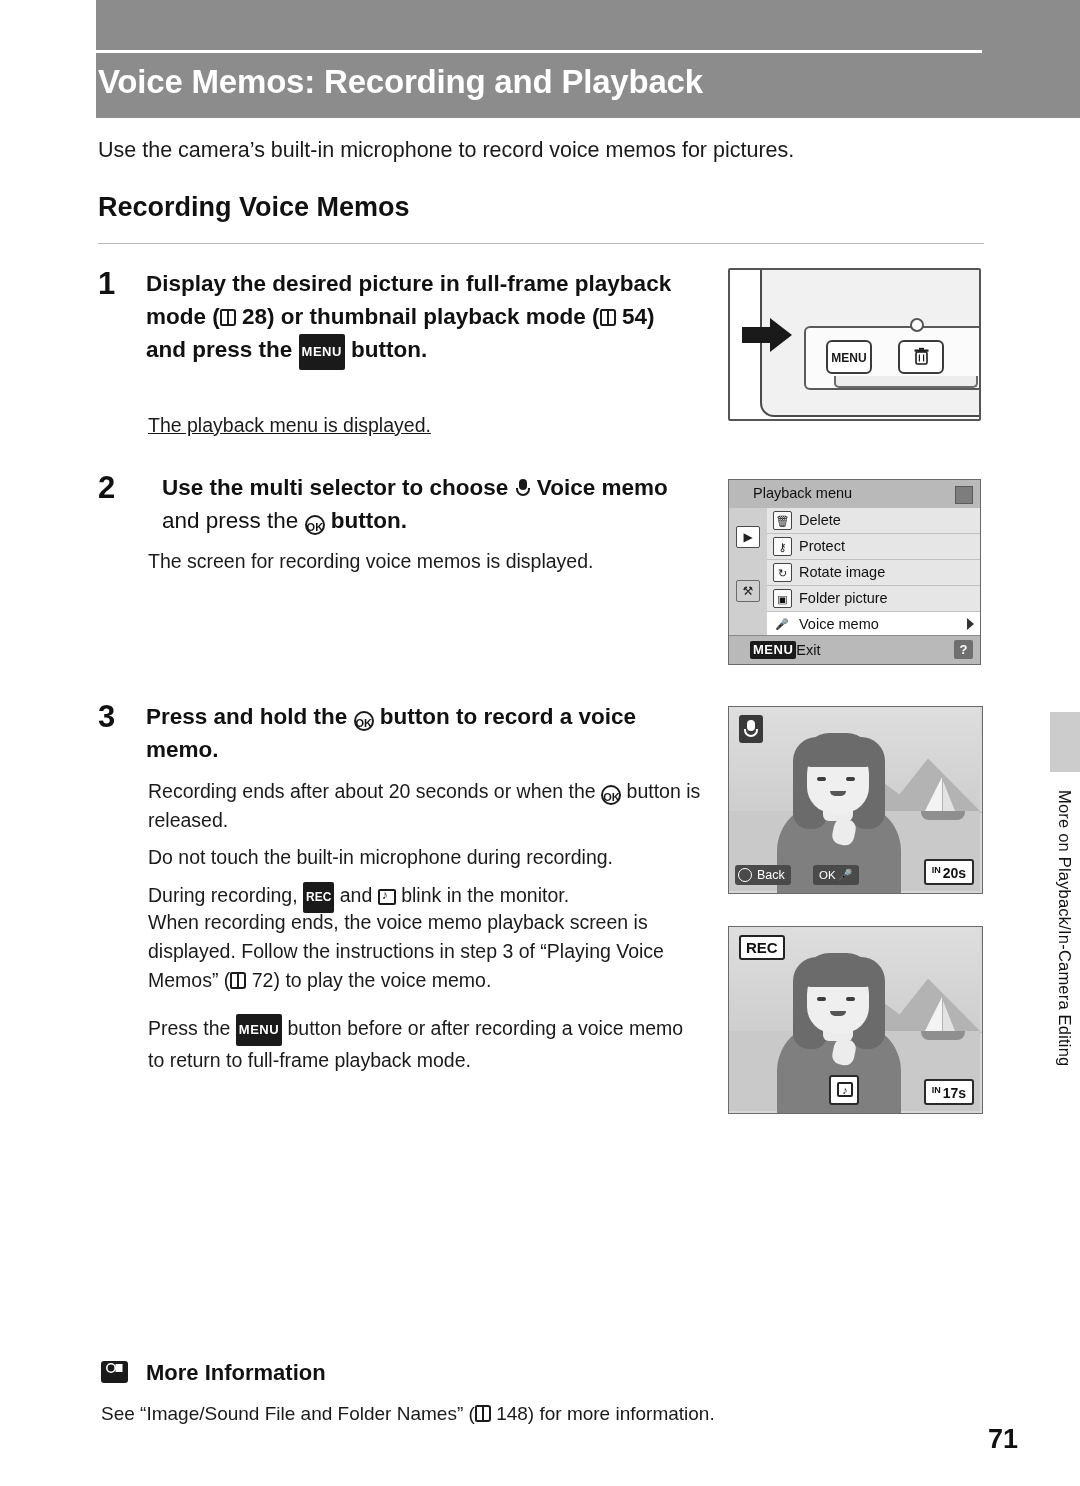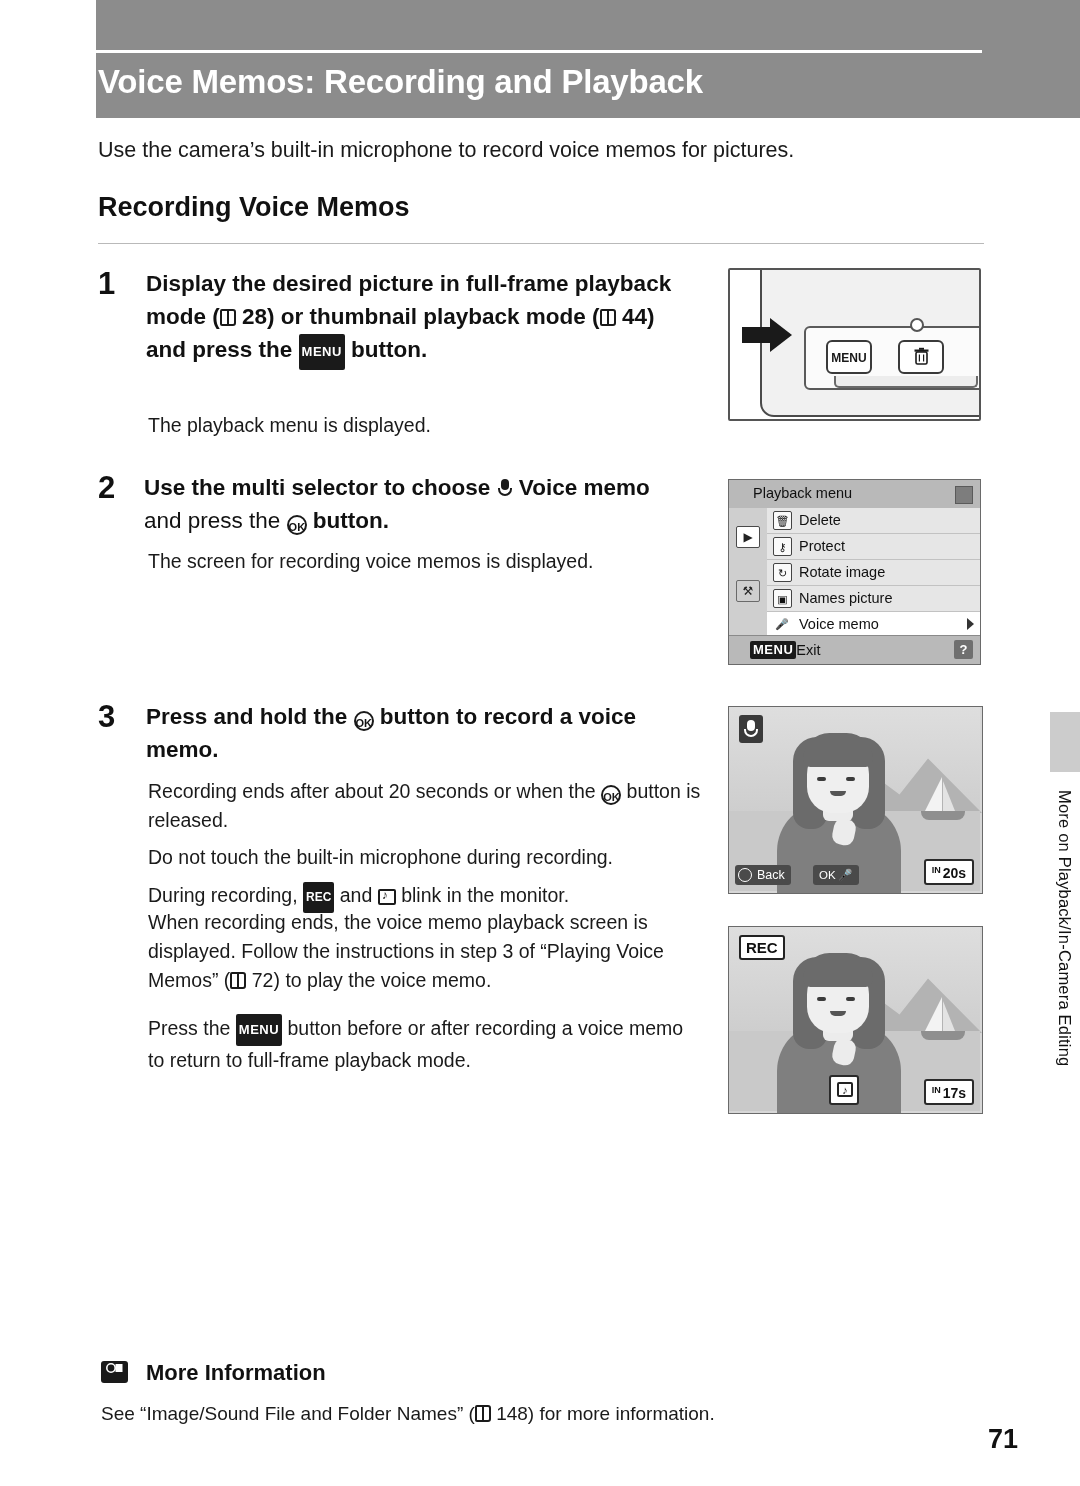--- a/index.html
+++ b/index.html
@@ -669,26 +669,26 @@
   </div>
   <div class="header-title">Voice Memos: Recording and Playback</div>
 
   <div class="intro">Use the camera’s built-in microphone to record voice memos for pictures.</div>
 
   <div class="h2">Recording Voice Memos</div>
   <div class="h2-rule"></div>
 
   <div class="stepnum" style="left:98px; top:266px;">1</div>
   <div class="steptitle" style="left:146px; top:267px; width:545px;">
-    <span>Display the desired picture in full-frame playback mode (</span><span class="book-glyph"></span> <span>28</span><span>) or thumbnail playback mode (</span><span class="book-glyph"></span> <span>44</span><span>) and press the </span><span class="menu-glyph">MENU</span><span> button.</span>
-  </div>
-  <div class="stepbody" style="left:148px; top:411px; width:545px;">The playback menu is displayed.</div>
+    <span>Display the desired picture in full-frame playback mode (</span><span class="book-glyph"></span> <span>28</span><span>) or thumbnail playback mode (</span><span class="book-glyph"></span> <span>54</span><span>) and press the </span><span class="menu-glyph">MENU</span><span> button.</span>
+  </div>
+  <div class="stepbody" style="left:148px; top:411px; width:545px;text-decoration:underline;">The playback menu is displayed.</div>
 
   <div class="stepnum" style="left:98px; top:470px;">2</div>
-  <div class="steptitle" style="left:144px; top:471px; width:545px;">
+  <div class="steptitle" style="left:162px; top:471px; width:545px;">
     <span>Use the multi selector to choose </span><span class="mic-glyph"></span> <span>Voice memo</span><span style="font-weight:normal"> and press the </span><span class="ok-glyph">OK</span><span> button.</span>
   </div>
   <div class="stepbody" style="left:148px; top:547px; width:560px;">The screen for recording voice memos is displayed.</div>
 
   <div class="stepnum" style="left:98px; top:699px;">3</div>
   <div class="steptitle" style="left:146px; top:700px; width:560px;">
     <span>Press and hold the </span><span class="ok-glyph">OK</span><span> button to record a voice memo.</span>
   </div>
 
   <div class="stepbody" style="left:148px; top:777px; width:560px;">
@@ -750,21 +750,21 @@
       <div class="menu-row">
         <div class="ico">⚷</div>
         <div class="lbl">Protect</div>
       </div>
       <div class="menu-row">
         <div class="ico">↻</div>
         <div class="lbl">Rotate image</div>
       </div>
       <div class="menu-row">
         <div class="ico">▣</div>
-        <div class="lbl">Names picture</div>
+        <div class="lbl">Folder picture</div>
       </div>
       <div class="menu-row sel">
         <div class="ico" style="border:none;background:transparent">🎤</div>
         <div class="lbl">Voice memo</div>
         <div class="arw"></div>
       </div>
     </div>
     <div class="menu-foot">
       <div class="exit"><span class="menu-glyph">MENU</span><span>Exit</span></div>
       <div class="q">?</div>

